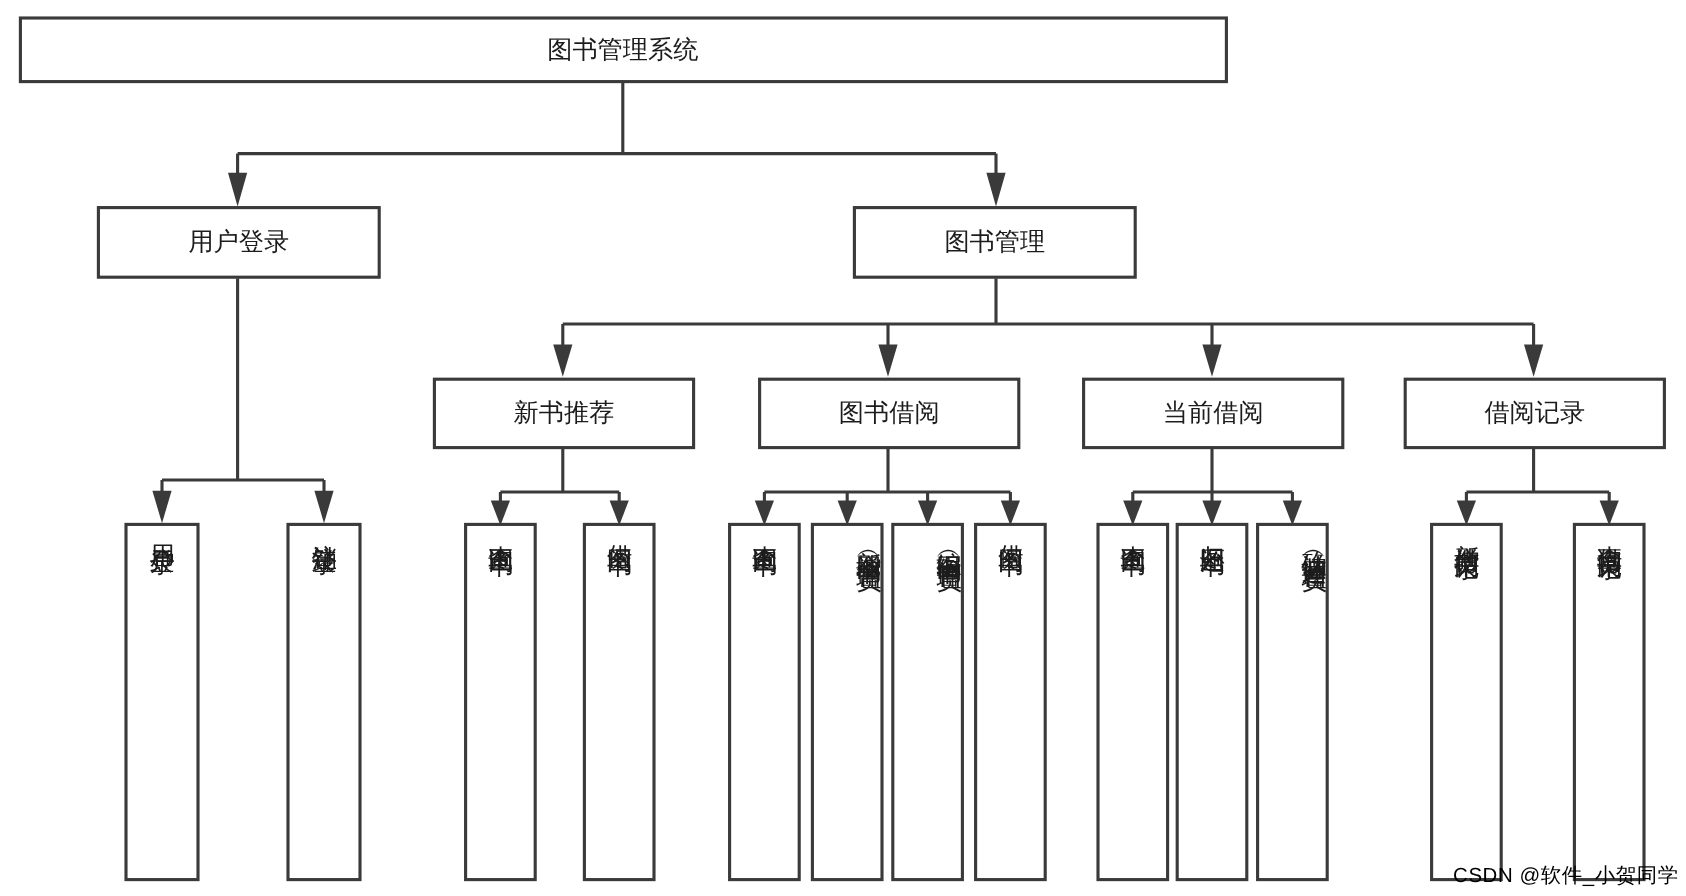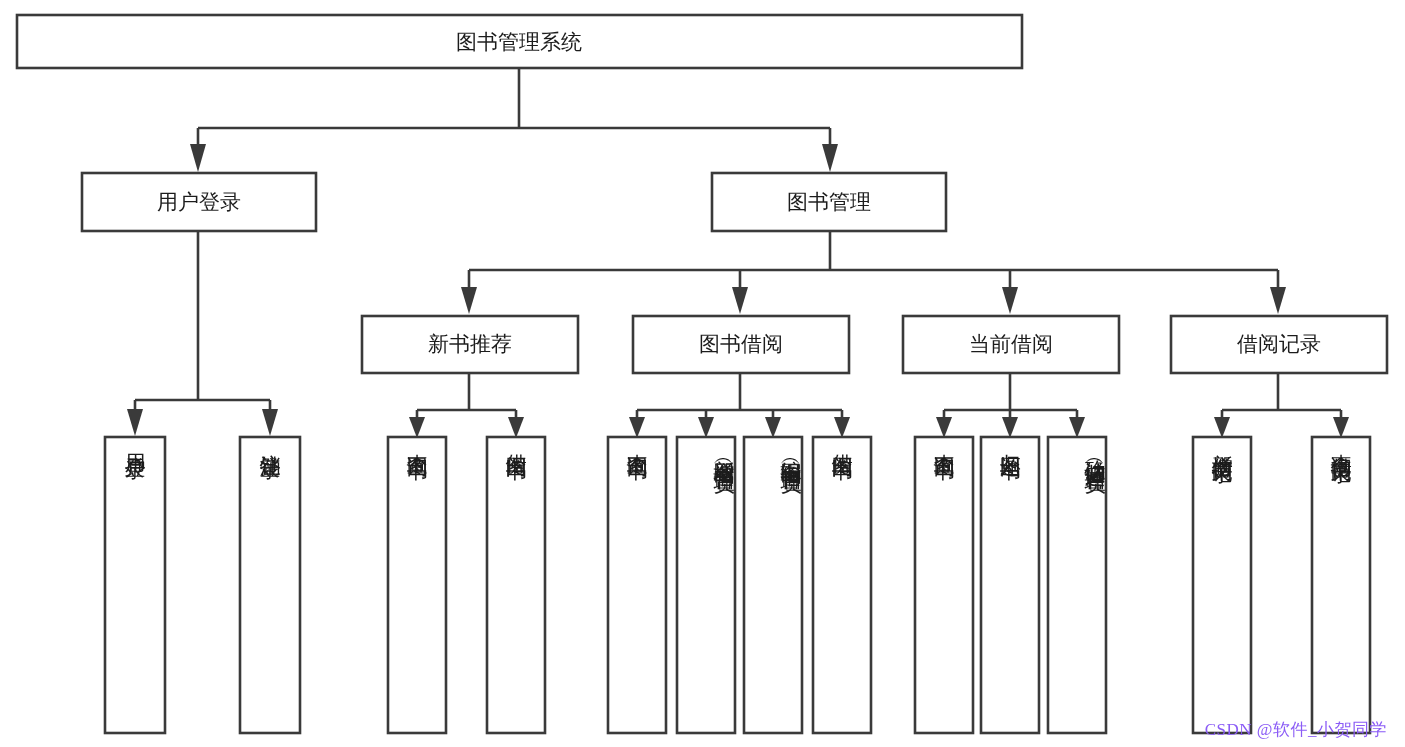--- a/index.html
+++ b/index.html
@@ -54,25 +54,25 @@
     letter-spacing: 2px;
     color: #1c1c1c;
     display: flex;
     align-items: center;
     justify-content: flex-start;
     white-space: nowrap;
     pointer-events: none;
   }
   .watermark {
     position: absolute;
-    right: 18px;
+    right: 6px;
     bottom: 6px;
-    font-family: Liberation Serif, serif;
+    font-family: Liberation Sans, sans-serif;
     font-size: 17px;
-    color: #8b5cf6;
+    color: #000000;
     letter-spacing: 0.5px;
     white-space: nowrap;
   }
 </style>
 </head>
 <body>
 
 <div id="page">
 
   <svg id="diagram-svg" viewBox="0 0 1405 747">

